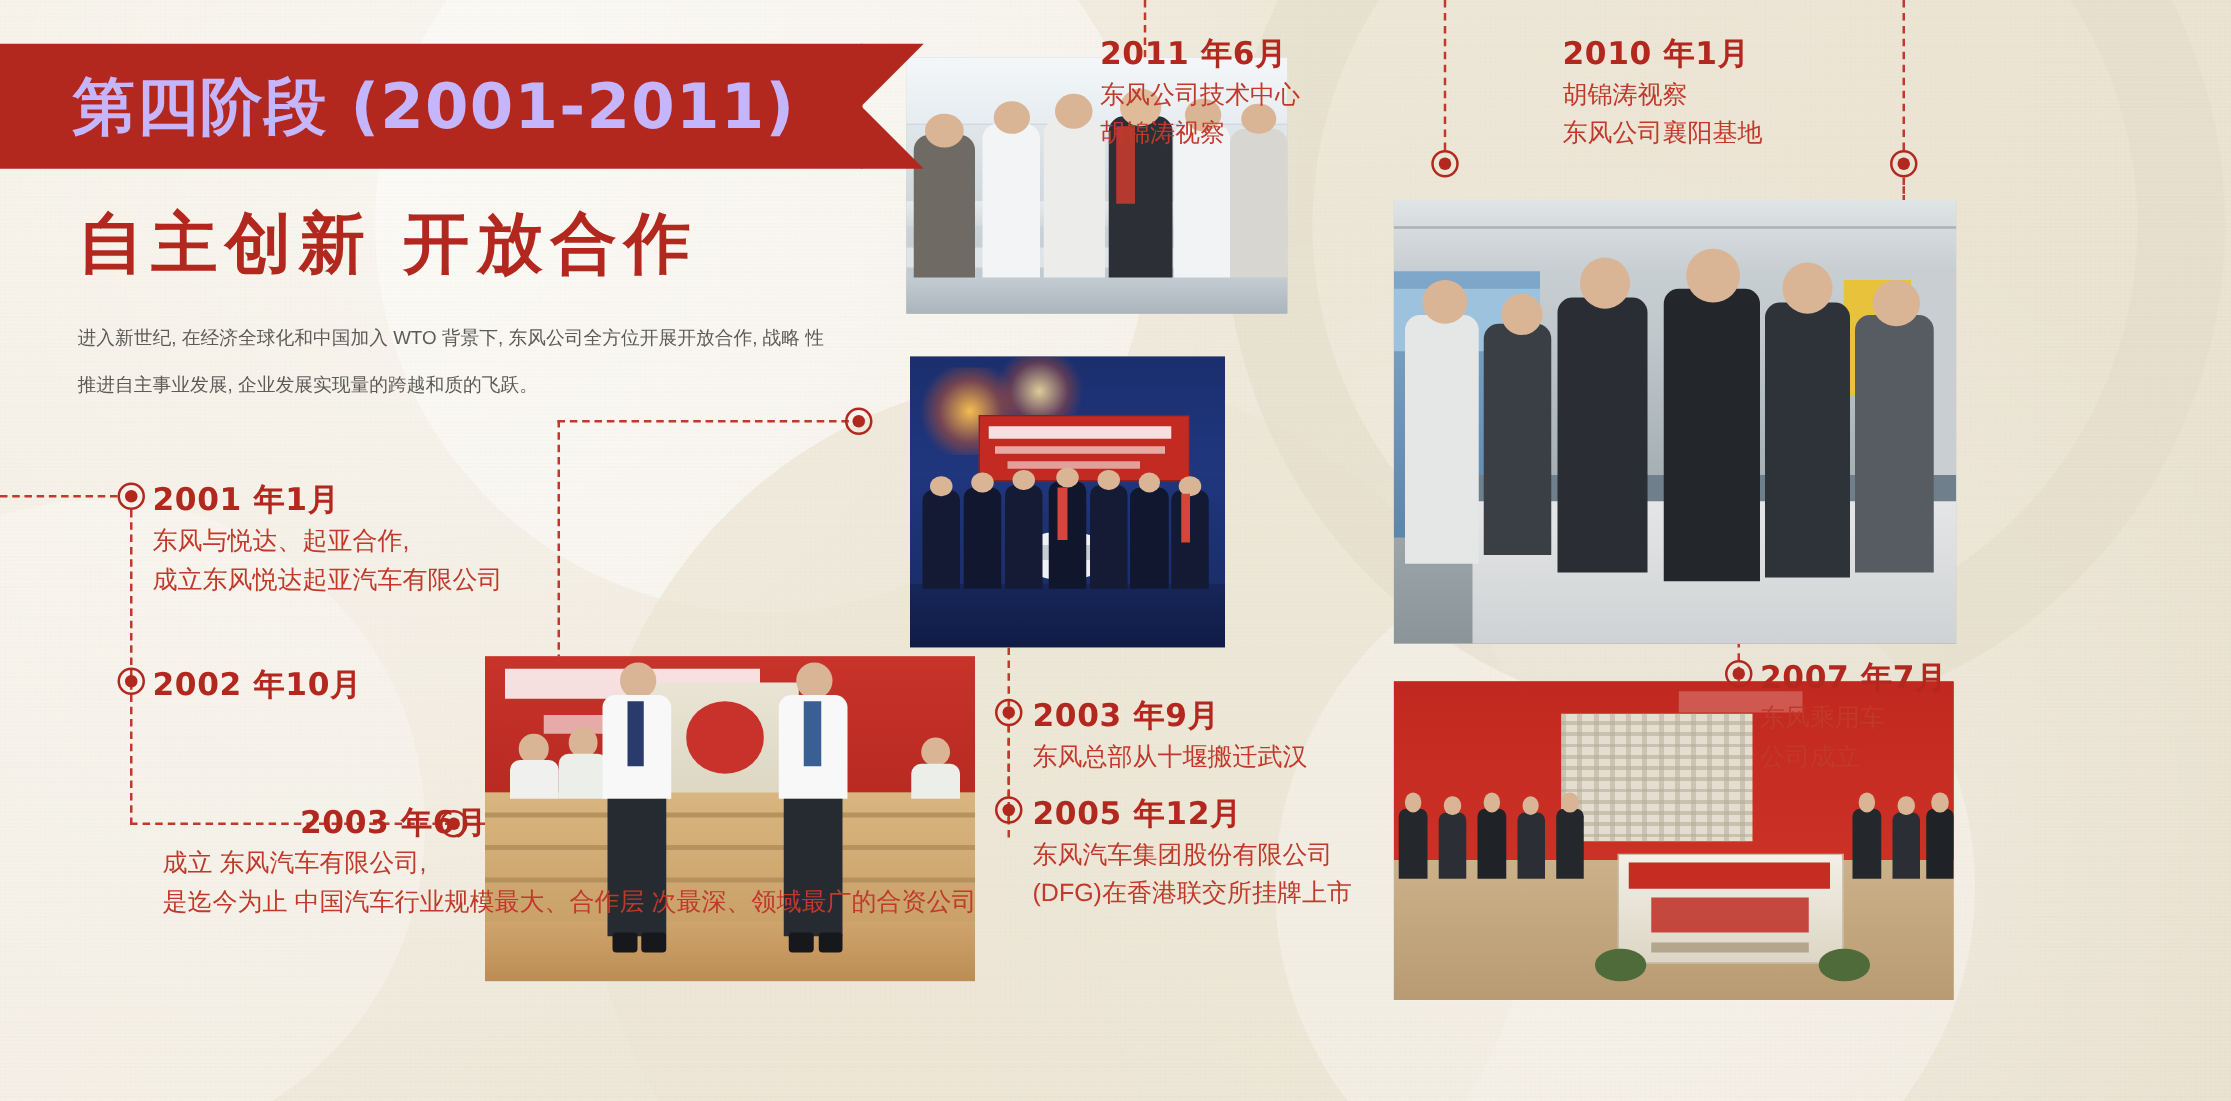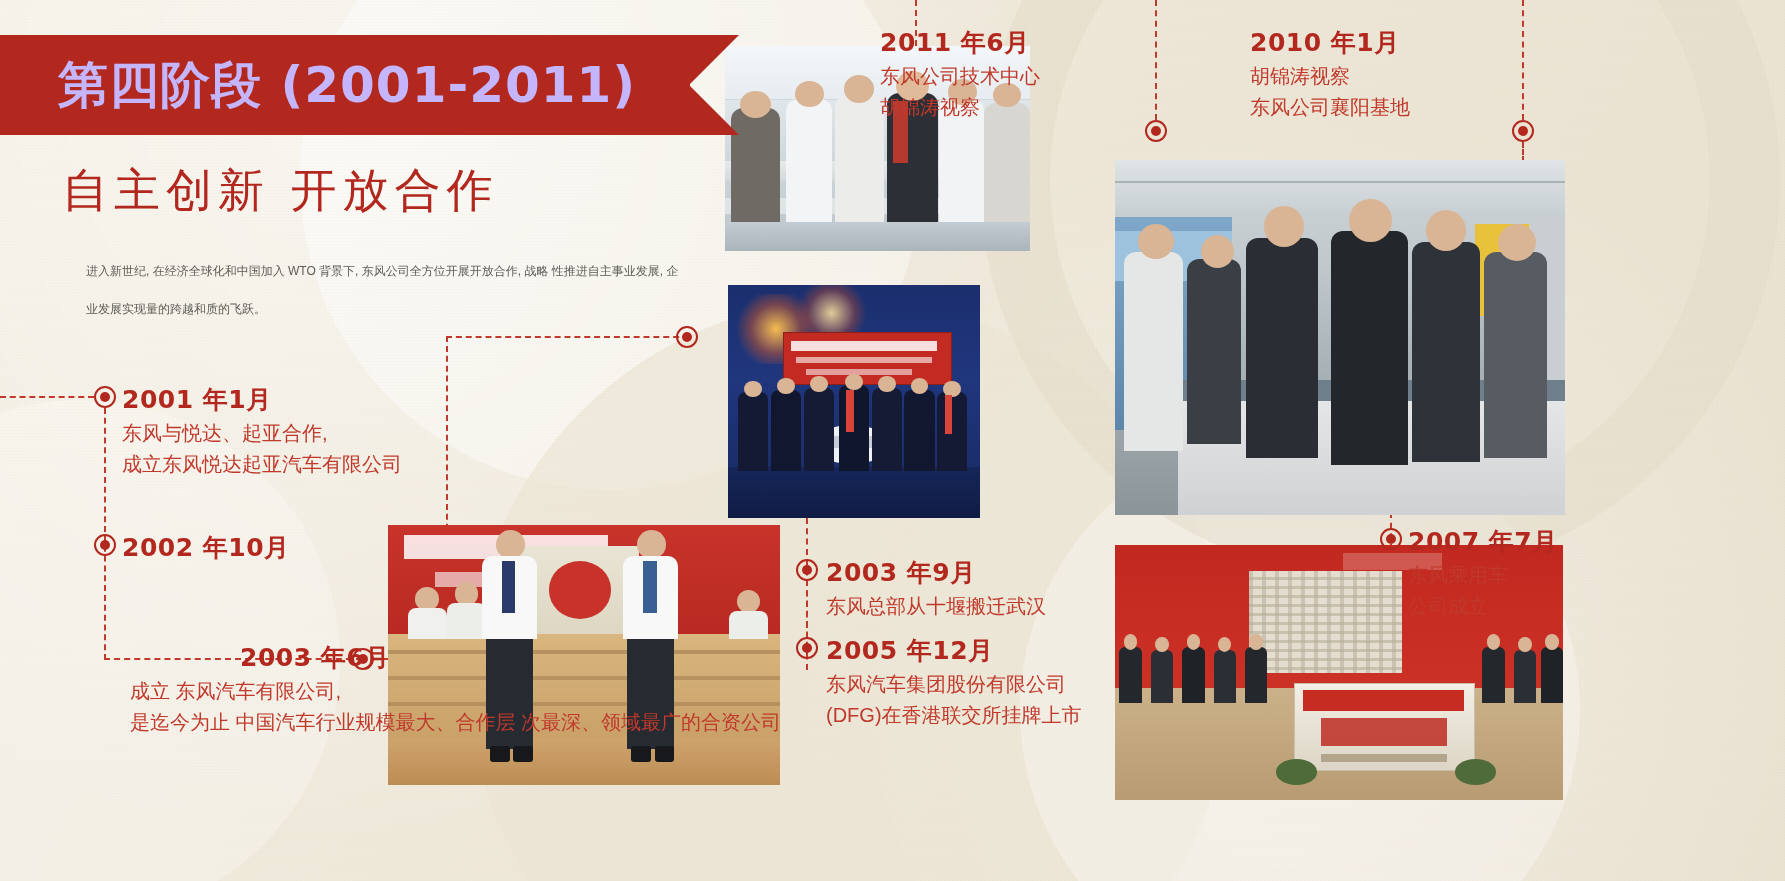--- a/index.html
+++ b/index.html
@@ -87,37 +87,37 @@
     margin-left: 58px;
     white-space: nowrap;
     font-family: "DejaVu Sans", "Liberation Sans", sans-serif;
   }
 
   
   #headline {
     position: absolute;
     left: 62px;
     top: 160px;
-    font-size: 46px;
+    font-size: 53px;
     color: #b3281e;
     letter-spacing: 6px;
     white-space: nowrap;
     z-index: 5;
     font-family: "DejaVu Sans", "Liberation Sans", sans-serif;
+    font-weight: bold;
   }
   #intro-paragraph {
     position: absolute;
     left: 62px;
     top: 252px;
     width: 600px;
-    font-size: 12px;
+    font-size: 15px;
     line-height: 38px;
     color: #5d5b56;
     z-index: 5;
-    margin-left: 24px;
   }
 
   
   .dash-h, .dash-v {
     position: absolute;
     z-index: 3;
   }
   .dash-h {
     height: 0;
     border-top: 2px dashed #c0392b;

